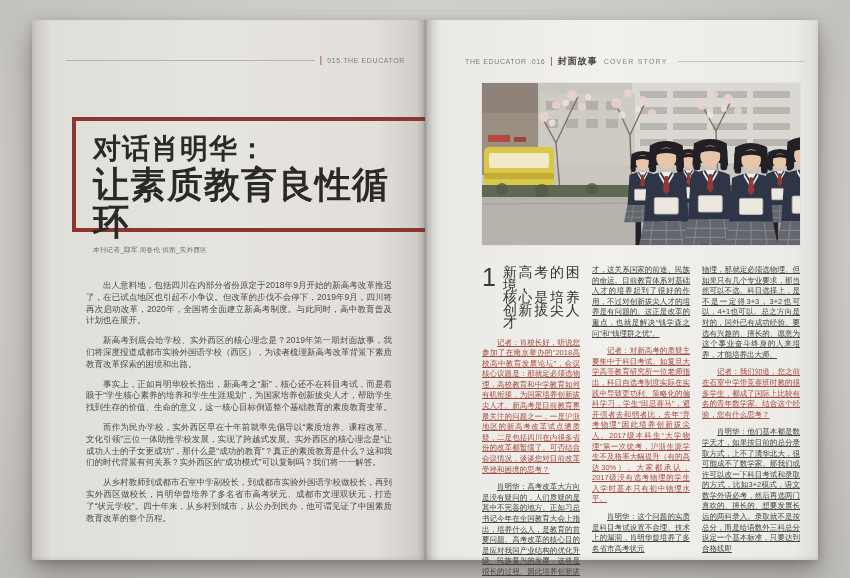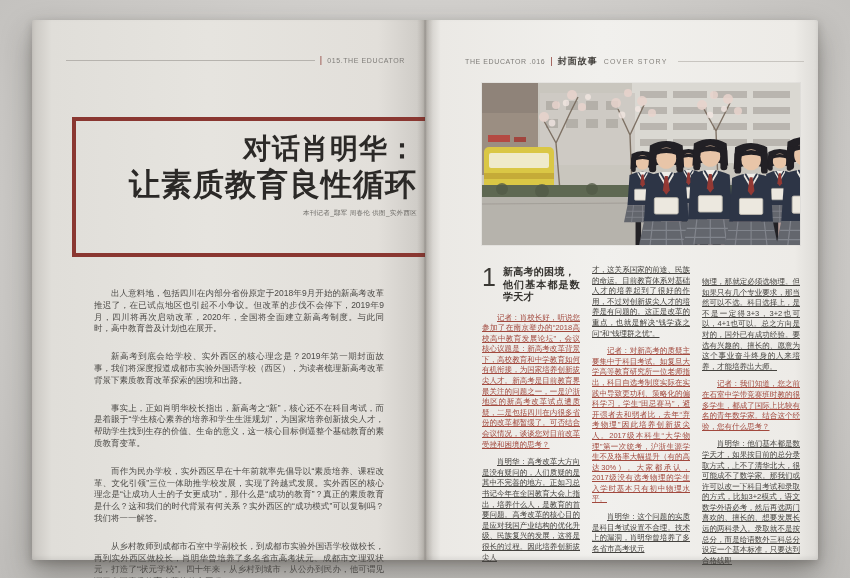--- a/index.html
+++ b/index.html
@@ -16,45 +16,45 @@
     background:linear-gradient(to right,#c6c3be 0%,#ebe9e5 4%,#f1f0ed 45%,#edebe7 94%,#dddbd7 100%);
     box-shadow:inset 0 -2px 4px rgba(0,0,0,.08);}
   .spine{position:absolute;left:385px;top:0;width:16px;height:540px;pointer-events:none;
     background:linear-gradient(to right,rgba(60,50,40,0) 0%,rgba(60,50,40,.14) 40%,rgba(50,42,35,.28) 50%,rgba(60,50,40,.12) 62%,rgba(60,50,40,0) 100%);}
 
   
   .lp-header{position:absolute;left:34px;right:20px;top:36px;display:flex;align-items:center;}
   .lp-rule{flex:1;height:1px;background:#b6b3ae;}
   .hd-sep{color:#8a3731;font-size:9px;margin:0 5px;line-height:9px;}
   .folio{font-size:7px;color:#7e7c78;letter-spacing:.6px;white-space:nowrap;}
-  .title-frame{position:absolute;left:40px;right:0;top:97px;height:140px;box-sizing:border-box;
-    border:4px solid #8a3731;border-right:none;padding:11px 8px 6px 17px;text-align:right;}
+  .title-frame{position:absolute;left:40px;right:0;top:97px;height:115px;box-sizing:border-box;
+    border:4px solid #8a3731;border-right:none;padding:11px 8px 6px 17px;}
   .title-line{margin:0;color:#2b2927;font-weight:bold;letter-spacing:1px;}
   .title-line.l1{font-size:28px;line-height:34px;}
-  .title-line.l2{font-size:31px;line-height:37px;}
+  .title-line.l2{font-size:36px;line-height:37px;}
   .byline{margin-top:6px;font-size:6.5px;color:#6e6c68;letter-spacing:.3px;}
   .intro{position:absolute;left:46px;right:25px;top:252px;color:#4c4a47;
     font-size:8.5px;line-height:11.8px;text-align:justify;text-justify:inter-ideograph;}
-  .intro p{margin:16px;text-indent:2em;}
+  .intro p{margin:8px;text-indent:2em;}
 
   
   .rp-header{position:absolute;left:40px;right:14px;top:35px;display:flex;align-items:center;white-space:nowrap;}
   .sec-cn{font-size:9px;font-weight:bold;color:#3b3834;letter-spacing:1px;}
   .sec-en{font-size:7px;color:#86837e;letter-spacing:1.2px;margin-left:6px;}
   .rp-rule{flex:1;height:1px;background:#c8c5c0;margin-left:10px;}
   .photo{position:absolute;left:57px;top:63px;width:318px;height:162px;display:block;
     box-shadow:0 0 0 1px rgba(0,0,0,.04);}
   .columns{position:absolute;left:57px;right:18px;top:245px;height:292px;display:flex;gap:12px;}
   .col{flex:1;font-size:7.5px;line-height:10.6px;color:#45433f;
     text-align:justify;text-justify:inter-ideograph;}
   .col p{margin:0 0 7px;text-indent:2em;text-decoration:underline;}
   .col p.red{color:#a2493e;}
   .sec-head{display:flex;gap:7px;margin-bottom:9px;align-items:flex-start;}
   .sec-num{font-size:25px;line-height:24px;color:#3a3834;font-weight:400;}
-  .sec-title{font-size:10px;font-weight:bold;color:#34322e;line-height:12.5px;padding-top:1px;letter-spacing:.3px;}
+  .sec-title{font-size:14px;font-weight:normal;color:#34322e;line-height:12.5px;padding-top:1px;letter-spacing:.3px;}
 </style>
 </head>
 <body>
 
 <div class="stage">
   <div class="spread">
 
     <div class="page left">
       <div class="lp-header">
         <span class="lp-rule"></span>
@@ -214,33 +214,33 @@
 
         <rect width="318" height="162" fill="#ffffff" opacity="0.05"></rect>
       </svg>
 
       <div class="columns">
         <div class="col">
           <div class="sec-head">
             <span class="sec-num">1</span>
             <span class="sec-title">
               <span>新高考的困境，</span><br>
-              <span>他们基本都是数学天才</span>
+              <span>核心是培养创新拔尖人才</span>
             </span>
           </div>
-          <p class="red">记者：肖校长好，听说您参加了在南京举办的“2018高校高中教育发展论坛”，会议核心议题是：新高考改革背景下，高校教育和中学教育如何有机衔接，为国家培养创新拔尖人才。新高考是目前教育界最关注的问题之一，一是沪浙地区的新高考改革试点遭质疑，二是包括四川在内很多省份的改革都暂缓了。可否结合会议情况，谈谈您对目前改革受挫和困境的思考？</p>
+          <p class="red">记者：肖校长好，听说您参加了在南京举办的“2018高校高中教育发展论坛”，会议核心议题是：那就定必须选物理，高校教育和中学教育如何有机衔接，为国家培养创新拔尖人才。新高考是目前教育界最关注的问题之一，一是沪浙地区的新高考改革试点遭质疑，二是包括四川在内很多省份的改革都暂缓了。可否结合会议情况，谈谈您对目前改革受挫和困境的思考？</p>
           <p>肖明华：高考改革大方向是没有疑问的，人们质疑的是其中不完善的地方。正如习总书记今年在全国教育大会上指出，培养什么人，是教育的首要问题。高考改革的核心目的是应对我国产业结构的优化升级、民族复兴的发展，这将是很长的过程。因此培养创新拔尖人</p>
         </div>
         <div class="col">
           <p style="text-indent:0;">才，这关系国家的前途、民族的命运。目前教育体系对基础人才的培养起到了很好的作用，不过对创新拔尖人才的培养是有问题的。这正是改革的重点，也就是解决“钱学森之问”和“钱理群之忧”。</p>
           <p class="red">记者：对新高考的质疑主要集中于科目考试。如复旦大学高等教育研究所一位老师指出，科目自选考制度实际在实践中导致更功利、策略化的偏科学习，学生“田忌赛马”，避开强者去和弱者比，去年“弃考物理”因此培养创新拔尖人。2017级本科生“大学物理”第一次统考，沪浙生源学生不及格率大幅提升（有的高达30%）。大家都承认，2017级没有选考物理的学生入学时基本只有初中物理水平。</p>
           <p>肖明华：这个问题的实质是科目考试设置不合理。技术上的漏洞，肖明华曾培养了多名省市高考状元</p>
         </div>
         <div class="col">
-          <p style="text-indent:0;margin-top:12px;">物理，那就定必须选物理。但如果只有几个专业要求，那当然可以不选。科目选择上，是不是一定得3+3，3+2也可以，4+1也可以。总之方向是对的，国外已有成功经验。要选有兴趣的、擅长的、愿意为这个事业奋斗终身的人来培养，才能培养出大师。</p>
+          <p style="text-indent:0;">物理，那就定必须选物理。但如果只有几个专业要求，那当然可以不选。科目选择上，是不是一定得3+3，3+2也可以，4+1也可以。总之方向是对的，国外已有成功经验。要选有兴趣的、擅长的、愿意为这个事业奋斗终身的人来培养，才能培养出大师。</p>
           <p class="red">记者：我们知道，您之前在石室中学带竞赛班时教的很多学生，都成了国际上比较有名的青年数学家。结合这个经验，您有什么思考？</p>
           <p>肖明华：他们基本都是数学天才，如果按目前的总分录取方式，上不了清华北大，很可能成不了数学家。那我们或许可以改一下科目考试和录取的方式，比如3+2模式，语文数学外语必考，然后再选两门喜欢的、擅长的、想要发展长远的两科录入。录取就不是按总分，而是给语数外三科总分设定一个基本标准，只要达到合格线即</p>
         </div>
       </div>
     </div>
 
     <div class="spine"></div>
   </div>
 </div>
 

